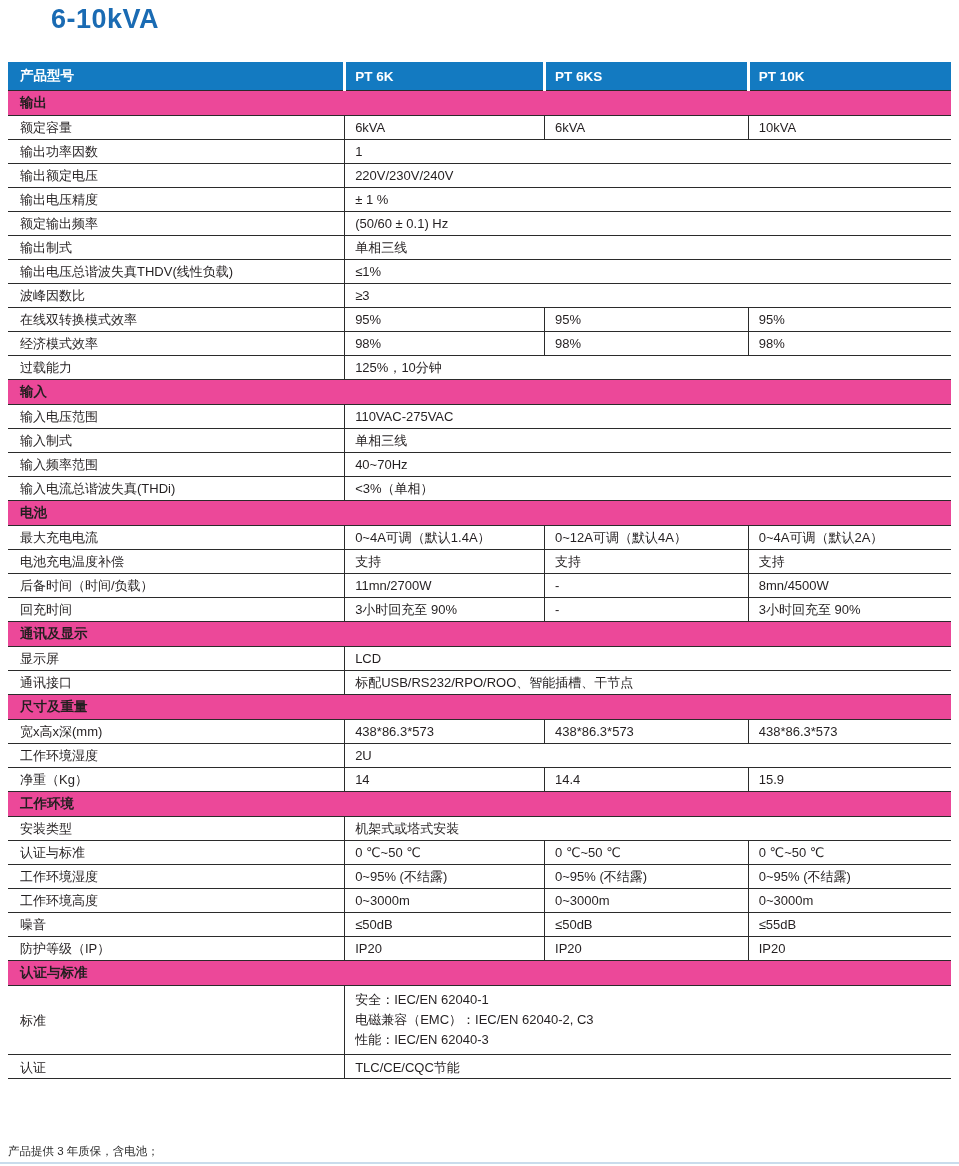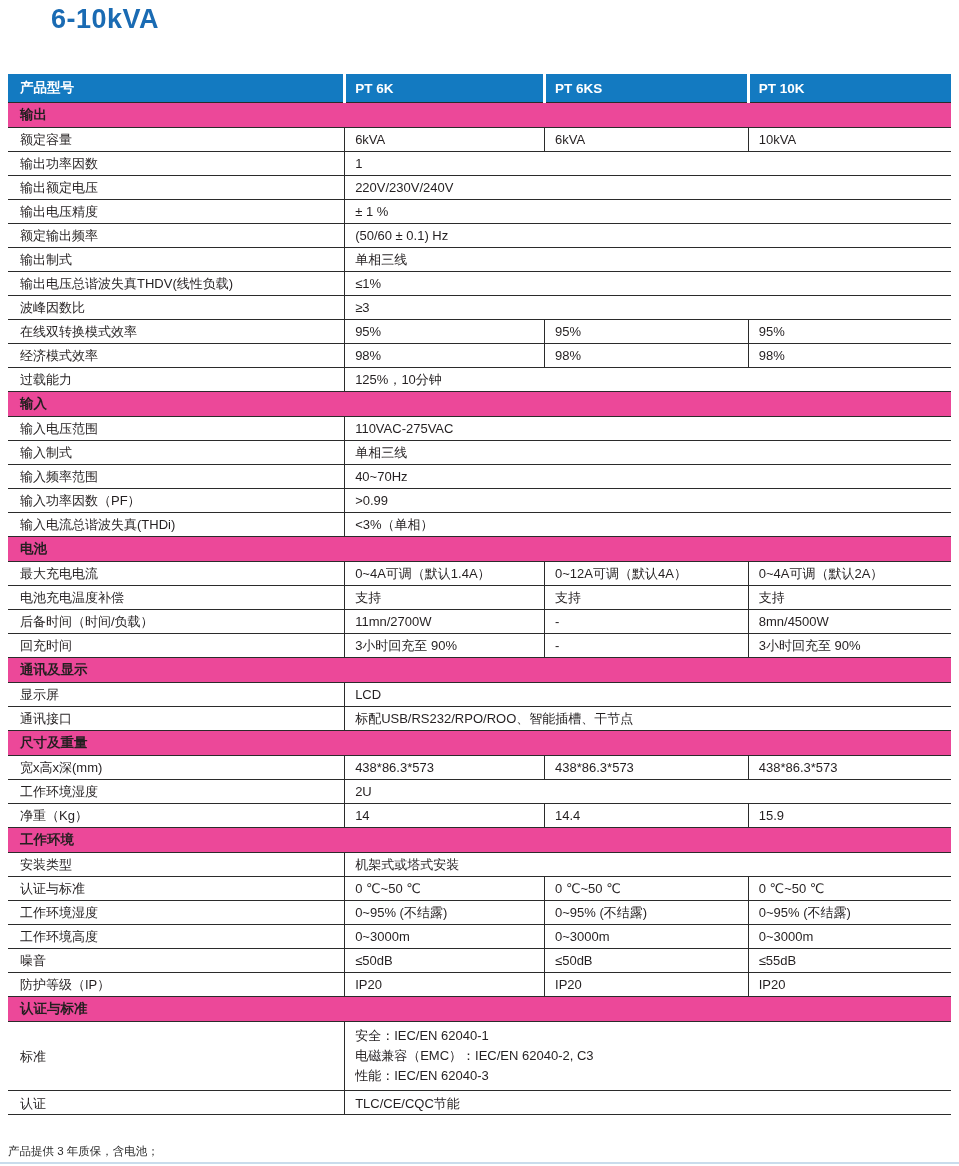--- a/index.html
+++ b/index.html
@@ -21,21 +21,21 @@
     margin: 0;
     padding: 4px 0 0 10px;
     font-size: 27px;
     font-weight: bold;
     color: #1a6bb3;
     letter-spacing: 0.5px;
   }
   table.spec-table {
     position: absolute;
     left: 8px;
-    top: 74px;
+    top: 62px;
     width: 943px;
     border-collapse: collapse;
     table-layout: fixed;
     font-size: 13px;
   }
   col.c-label { width: 35.7%; }
   col.c-v1 { width: 21.2%; }
   col.c-v2 { width: 21.6%; }
   col.c-v3 { width: 21.5%; }
 
@@ -183,24 +183,20 @@
         </tr>
         <tr class="data">
           <td>输入制式</td>
           <td class="vcell" colspan="3">单相三线</td>
         </tr>
         <tr class="data">
           <td>输入频率范围</td>
           <td class="vcell" colspan="3">40~70Hz</td>
         </tr>
         <tr class="data">
-          <td>输入功率因数（PF）</td>
-          <td class="vcell" colspan="3">&gt;0.99</td>
-        </tr>
-        <tr class="data">
           <td>输入电流总谐波失真(THDi)</td>
           <td class="vcell" colspan="3">&lt;3%（单相）</td>
         </tr>
         <tr class="section">
           <td colspan="4">电池</td>
         </tr>
         <tr class="data">
           <td>最大充电电流</td>
           <td class="vcell" colspan="1">0~4A可调（默认1.4A）</td>
           <td class="vcell" colspan="1">0~12A可调（默认4A）</td>

